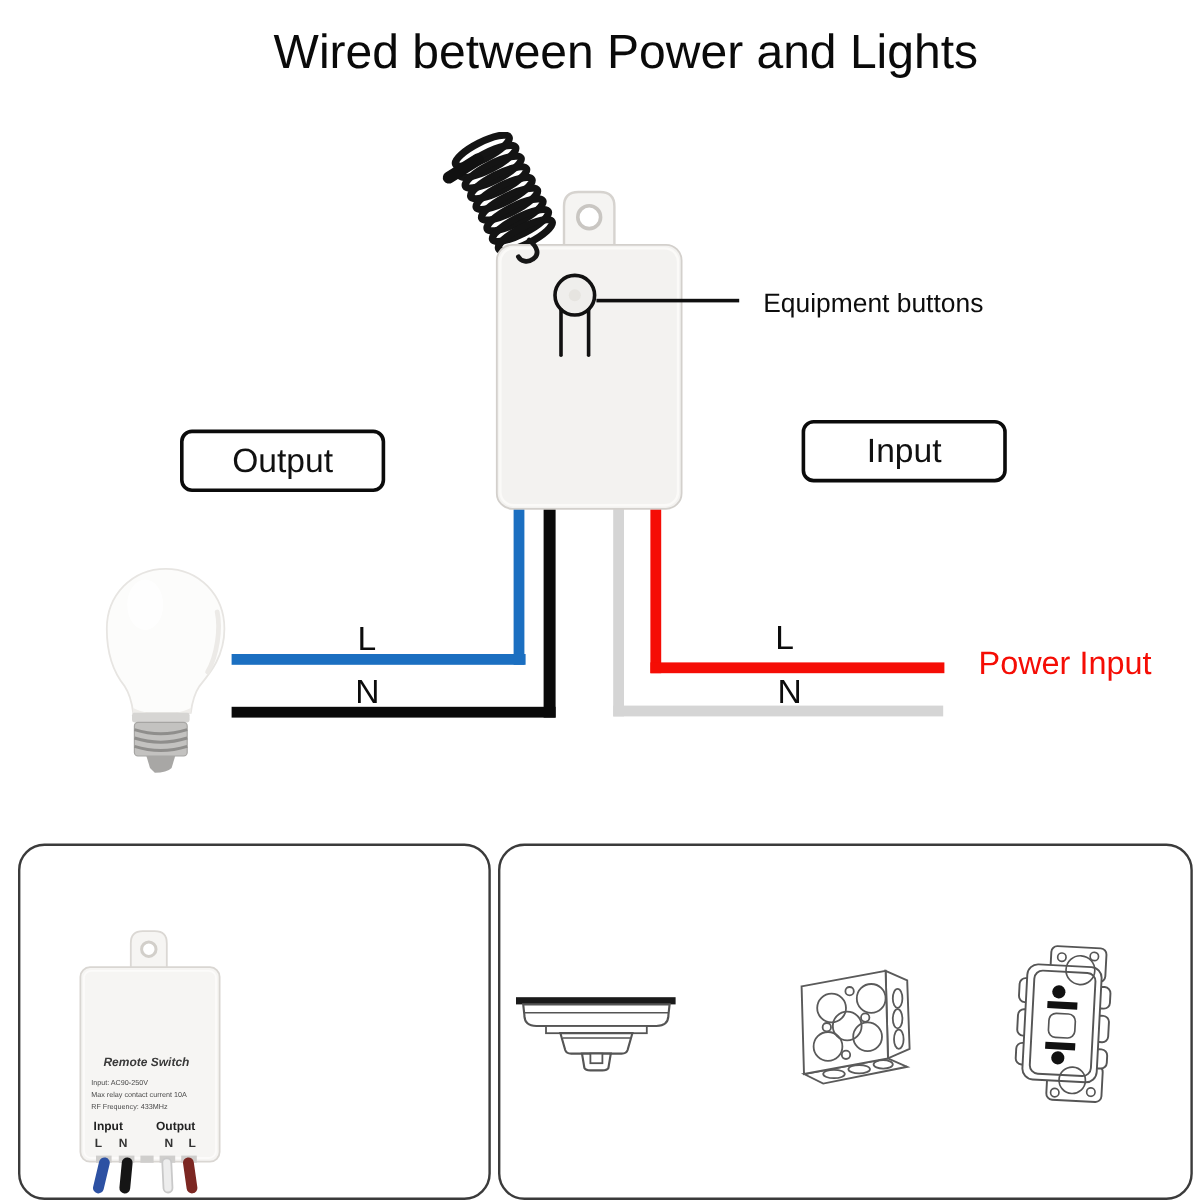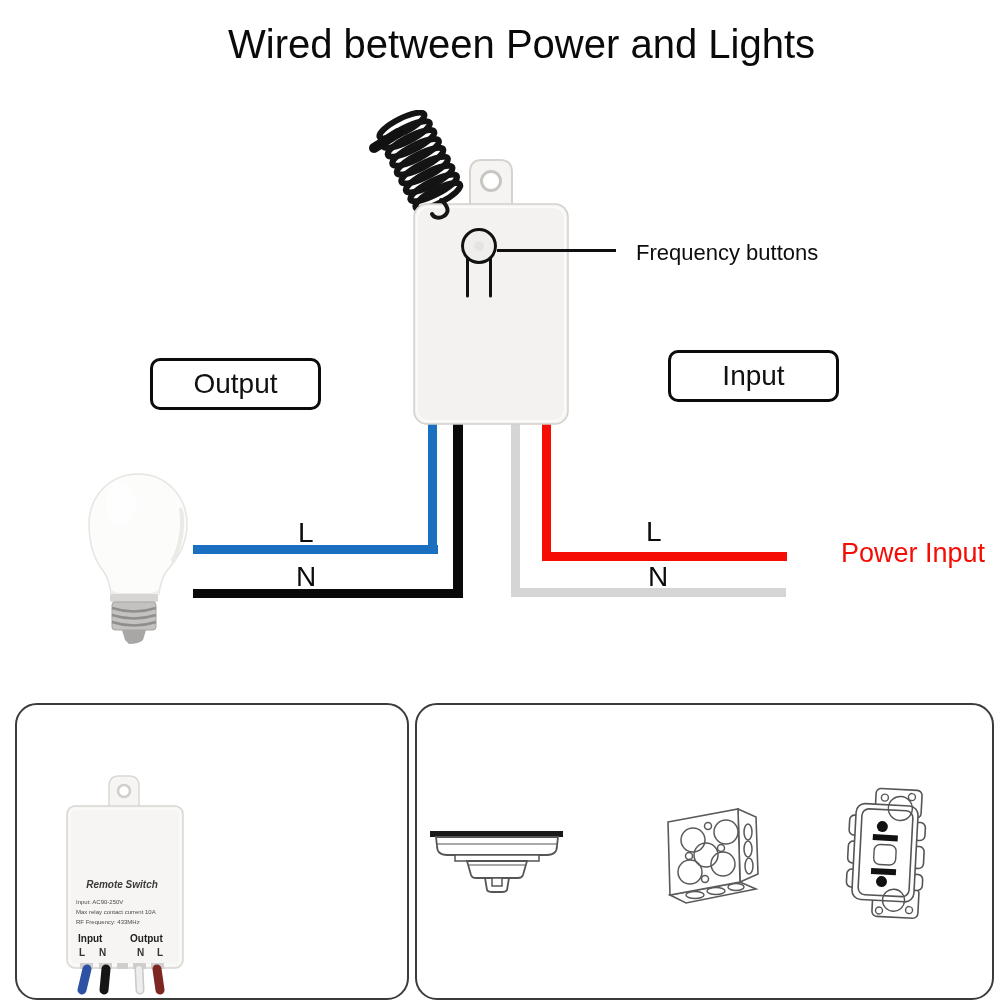--- a/index.html
+++ b/index.html
@@ -42,21 +42,21 @@
   <div class="abs wire" style="left: 511px; top: 416px; width: 9px; height: 181px; background: rgb(213, 213, 213);"></div>
   <div class="abs wire" style="left: 511px; top: 588px; width: 275px; height: 9px; background: rgb(213, 213, 213);"></div>
   <div class="abs wire" style="left: 542px; top: 416px; width: 9px; height: 145px; background: rgb(245, 13, 5);"></div>
   <div class="abs wire" style="left: 542px; top: 552px; width: 245px; height: 9px; background: rgb(245, 13, 5);"></div>
 
   <div class="abs wire-label" style="left:298px;top:517px;">L</div>
   <div class="abs wire-label" style="left:296px;top:561px;">N</div>
   <div class="abs wire-label" style="left:646px;top:516px;">L</div>
   <div class="abs wire-label" style="left:648px;top:561px;">N</div>
 
-  <div class="abs power-text" style="left:790px;top:535px;text-align:right;">
+  <div class="abs power-text" style="left:790px;top:535px;">
     <div>Power Input</div>
   </div>
 
   <svg class="abs z2" style="left:350px;top:110px;" width="280" height="330" viewBox="0 0 280 330">
 
     <g transform="rotate(-27 71 53)">
       <ellipse cx="71" cy="11" rx="25" ry="7" fill="none" stroke="#141414" stroke-width="6"></ellipse>
       <ellipse cx="71" cy="21" rx="26" ry="7" fill="none" stroke="#141414" stroke-width="6"></ellipse>
       <ellipse cx="71" cy="31" rx="26" ry="7" fill="none" stroke="#141414" stroke-width="6"></ellipse>
       <ellipse cx="71" cy="41" rx="26" ry="7" fill="none" stroke="#141414" stroke-width="6"></ellipse>
@@ -78,21 +78,21 @@
 
     <g>
       <circle cx="129" cy="136" r="16.5" fill="#efeeec" stroke="#111" stroke-width="3"></circle>
       <circle cx="129" cy="136" r="5" fill="#e6e4e0"></circle>
       <line x1="117.5" y1="148" x2="117.5" y2="186" stroke="#111" stroke-width="3" stroke-linecap="round"></line>
       <line x1="140.5" y1="148" x2="140.5" y2="186" stroke="#111" stroke-width="3" stroke-linecap="round"></line>
     </g>
   </svg>
 
   <div class="abs callout-line" style="left:497px;top:249px;width:119px;"></div>
-  <div class="abs callout-text" style="left:636px;top:240px;">Frequency buttons</div>
+  <div class="abs callout-text" style="left:636px;top:240px;">Equipment buttons</div>
 
   <div class="abs io-box" style="left:150px;top:358px;">Output</div>
   <div class="abs io-box" style="left:668px;top:350px;">Input</div>
 
   <svg class="abs z2" style="left:85px;top:462px;" width="120" height="190" viewBox="0 0 120 190">
     <path d="M53,12 C81,12 102,34 102,62 C102,85 90,99 81,110 C77,116 75,124 74,132 L26,132 C25,124 23,116 19,110 C10,99 4,85 4,62 C4,34 25,12 53,12 Z" fill="#fcfcfb" stroke="#e7e5e2" stroke-width="1.5"></path>
     <path d="M74,128 C60,135 40,135 26,128 L26,132 L74,132 Z" fill="#efedea"></path>
     <ellipse cx="36" cy="42" rx="15" ry="21" fill="#ffffff" opacity="0.75"></ellipse>
     <path d="M96,48 C99,62 96,84 88,98" fill="none" stroke="#eceae7" stroke-width="4" stroke-linecap="round"></path>
     <rect x="25" y="132" width="48" height="8" rx="2" fill="#d6d5d3"></rect>

